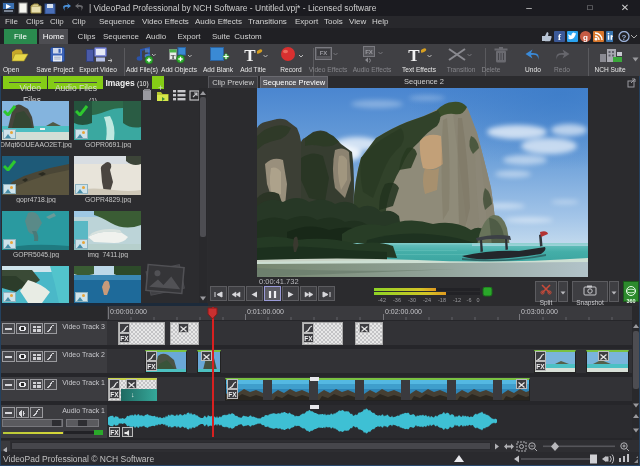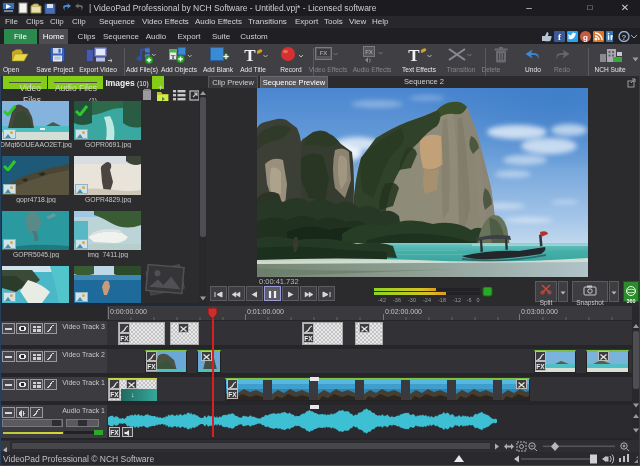--- a/index.html
+++ b/index.html
@@ -87,21 +87,21 @@
       <span style="left:372px">Help</span>
   </div>
   <div class="abs" id="tabrow">
     <div class="rtab" style="left:4px;width:33px;background:#2a8a4e;color:#fff;">File</div>
     <div class="rtab" style="left:39px;width:29px;background:#4d4d52;color:#fff;">Home</div>
     <div class="rtab" style="left:72px;width:29px;">Clips</div>
     <div class="rtab" style="left:101px;width:40px;">Sequence</div>
     <div class="rtab" style="left:141px;width:30px;">Audio</div>
     <div class="rtab" style="left:173px;width:32px;">Export</div>
     <div class="rtab" style="left:207px;width:28px;">Suite</div>
-    <div class="rtab" style="left:237px;width:34px;">Custom</div>
+    <div class="rtab" style="left:231px;width:34px;">Custom</div>
     <svg style="position:absolute;left:541px;top:3px" width="72" height="11">
       <path d="M1 5 h3 v5 h-3 z M4 5 l2 -4 q1.5 0 1.5 1.5 l-0.5 2.5 h3 q1 0 0.5 1.5 l-1 3 q-0.3 0.8 -1.2 0.8 h-4.3z" fill="#b8c4d4"></path>
       <rect x="13" y="0" width="11" height="11" rx="1" fill="#3b5998"></rect>
         <text x="18.5" y="9" font-size="9" font-weight="bold" fill="#fff" text-anchor="middle" font-family="Liberation Serif">f</text>
       <rect x="26" y="0" width="11" height="11" rx="1" fill="#2aa3ef"></rect>
         <path d="M28 8 q4 1 6 -3 q1 -2 1 -3 l-1 0.5 q-1 -1.5 -2.5 -0.5 q-1.5 1 -1 2.5 q-2 0 -3 -1.5 q-0.8 2 1 3.5 l-1.5 0 q0.5 1.5 2 1.5z" fill="#fff"></path>
       <circle cx="44.5" cy="5.5" r="5.5" fill="#c45b44"></circle>
         <text x="44.5" y="8.5" font-size="8" font-weight="bold" fill="#fff" text-anchor="middle">g</text>
       <rect x="52" y="0" width="11" height="11" rx="1" fill="#d8762a"></rect>
         <circle cx="55" cy="8" r="1.5" fill="#fff"></circle>

